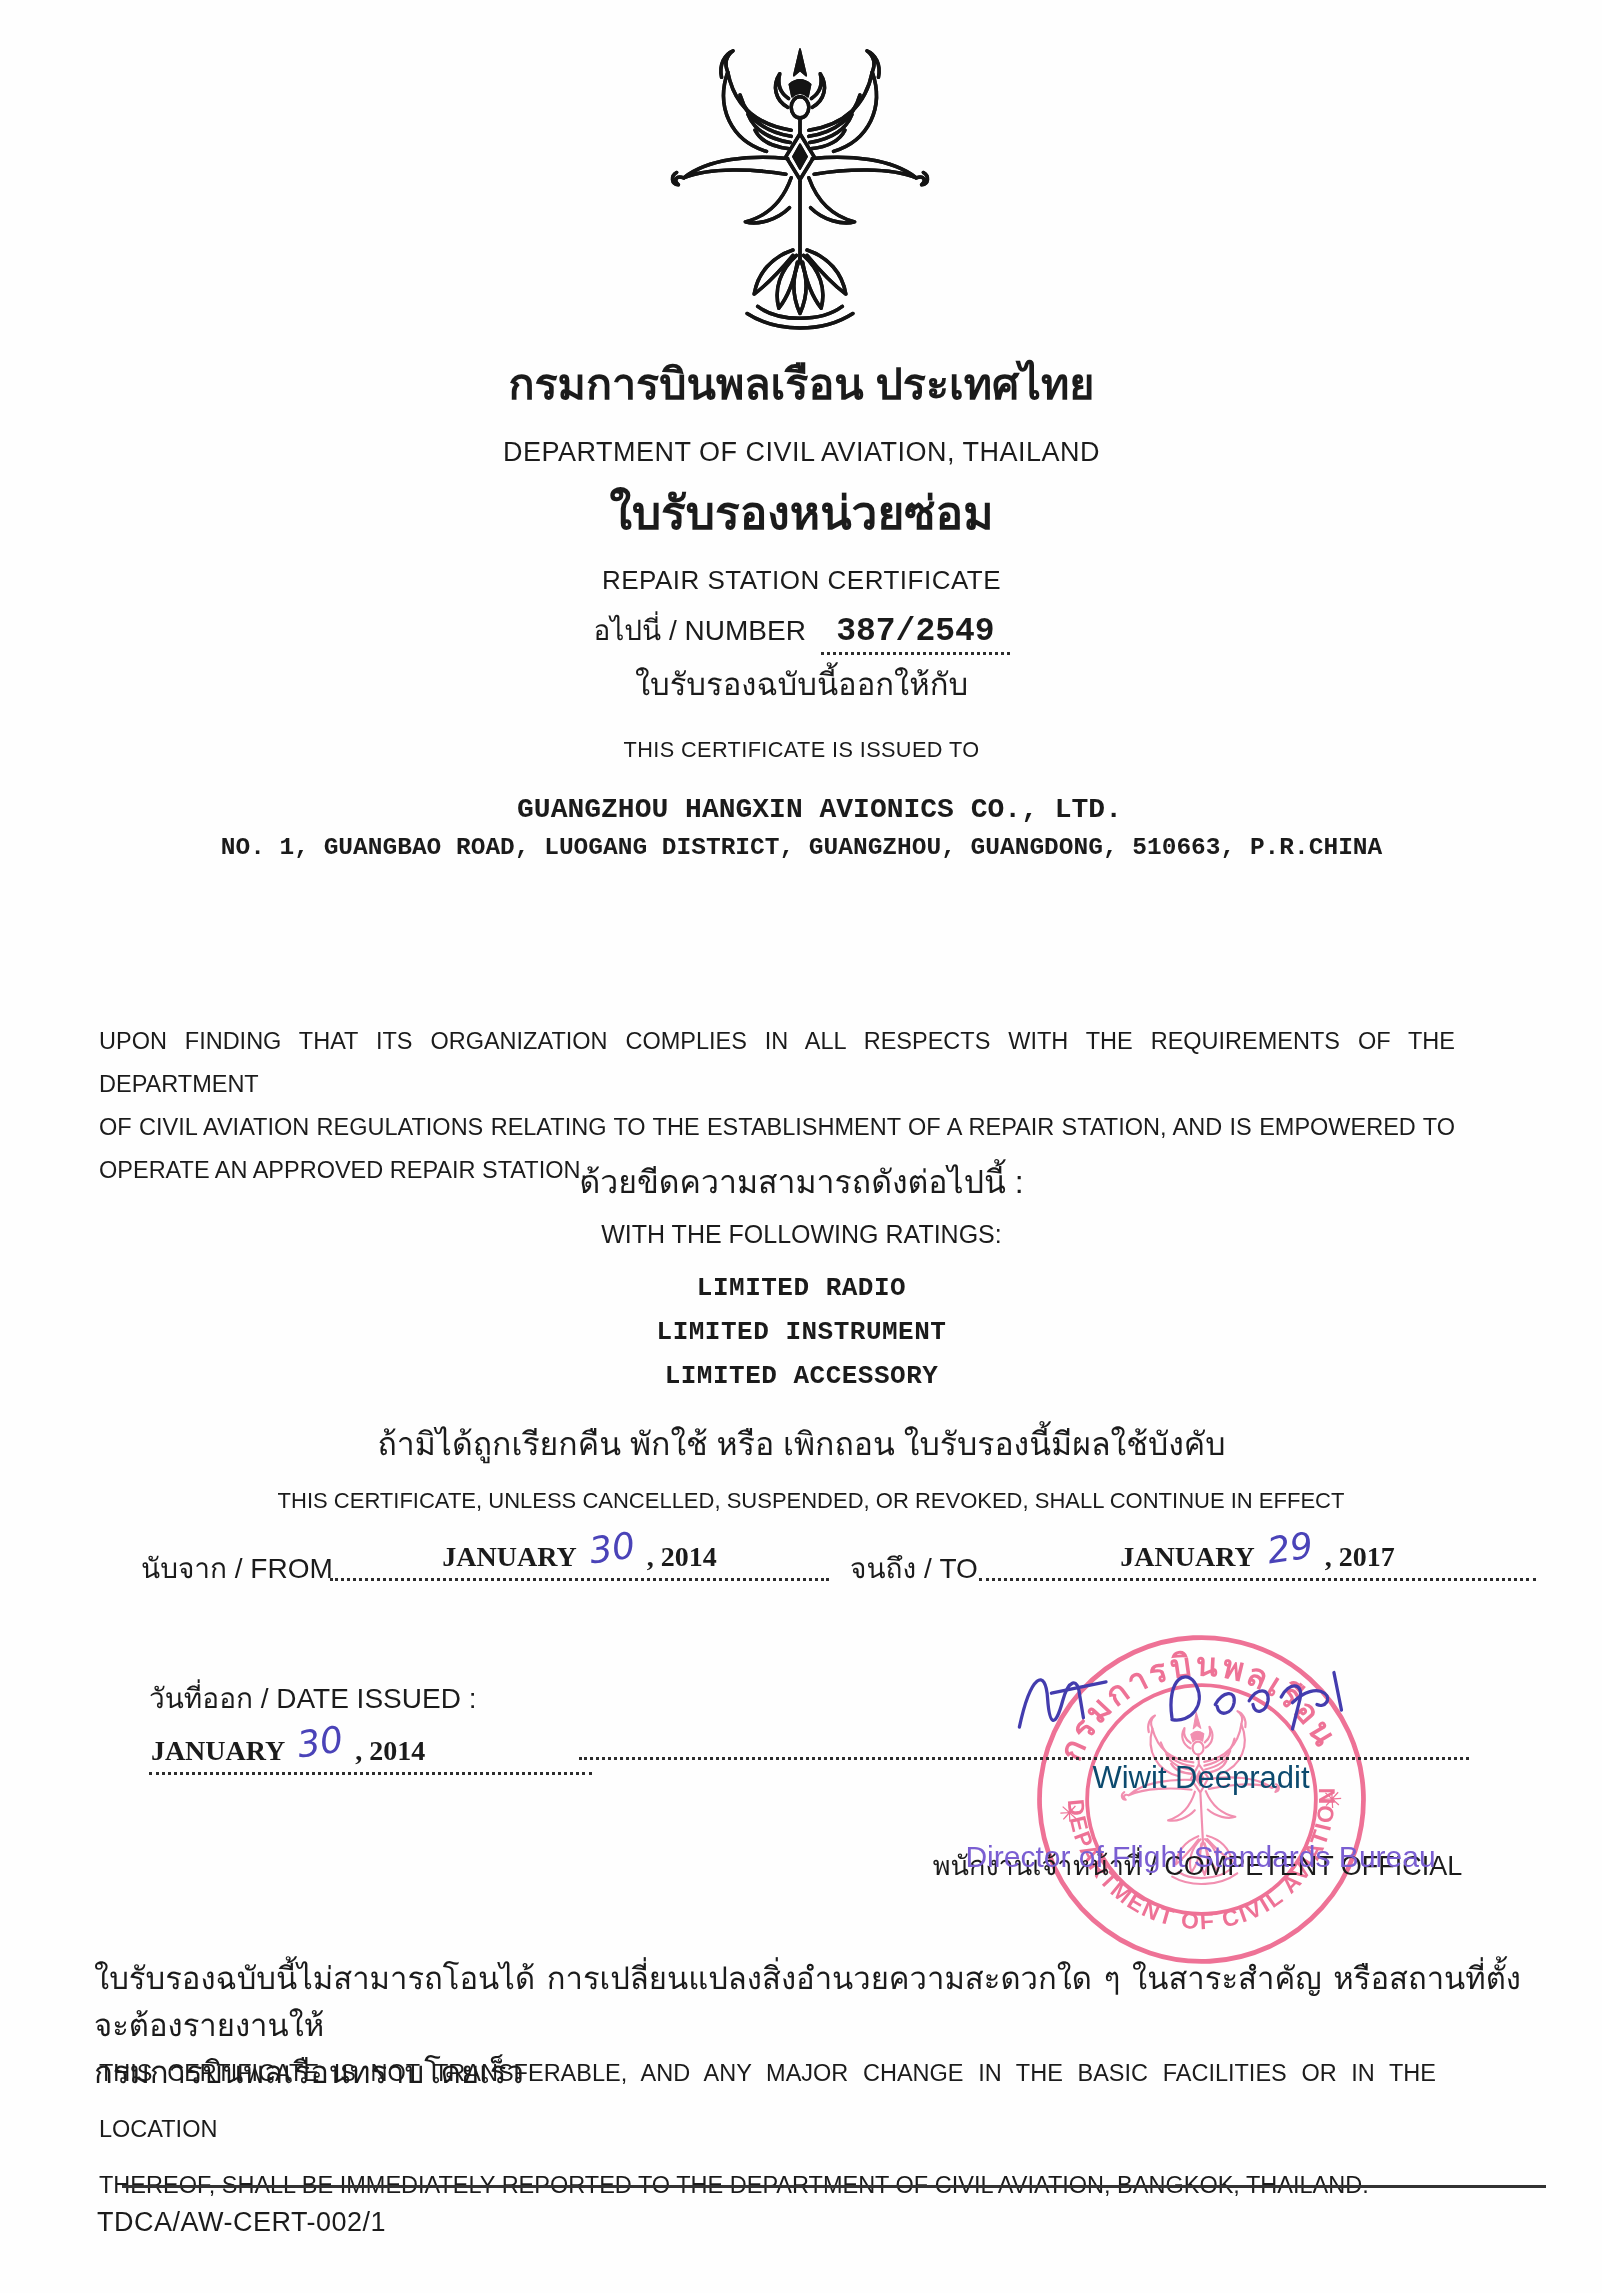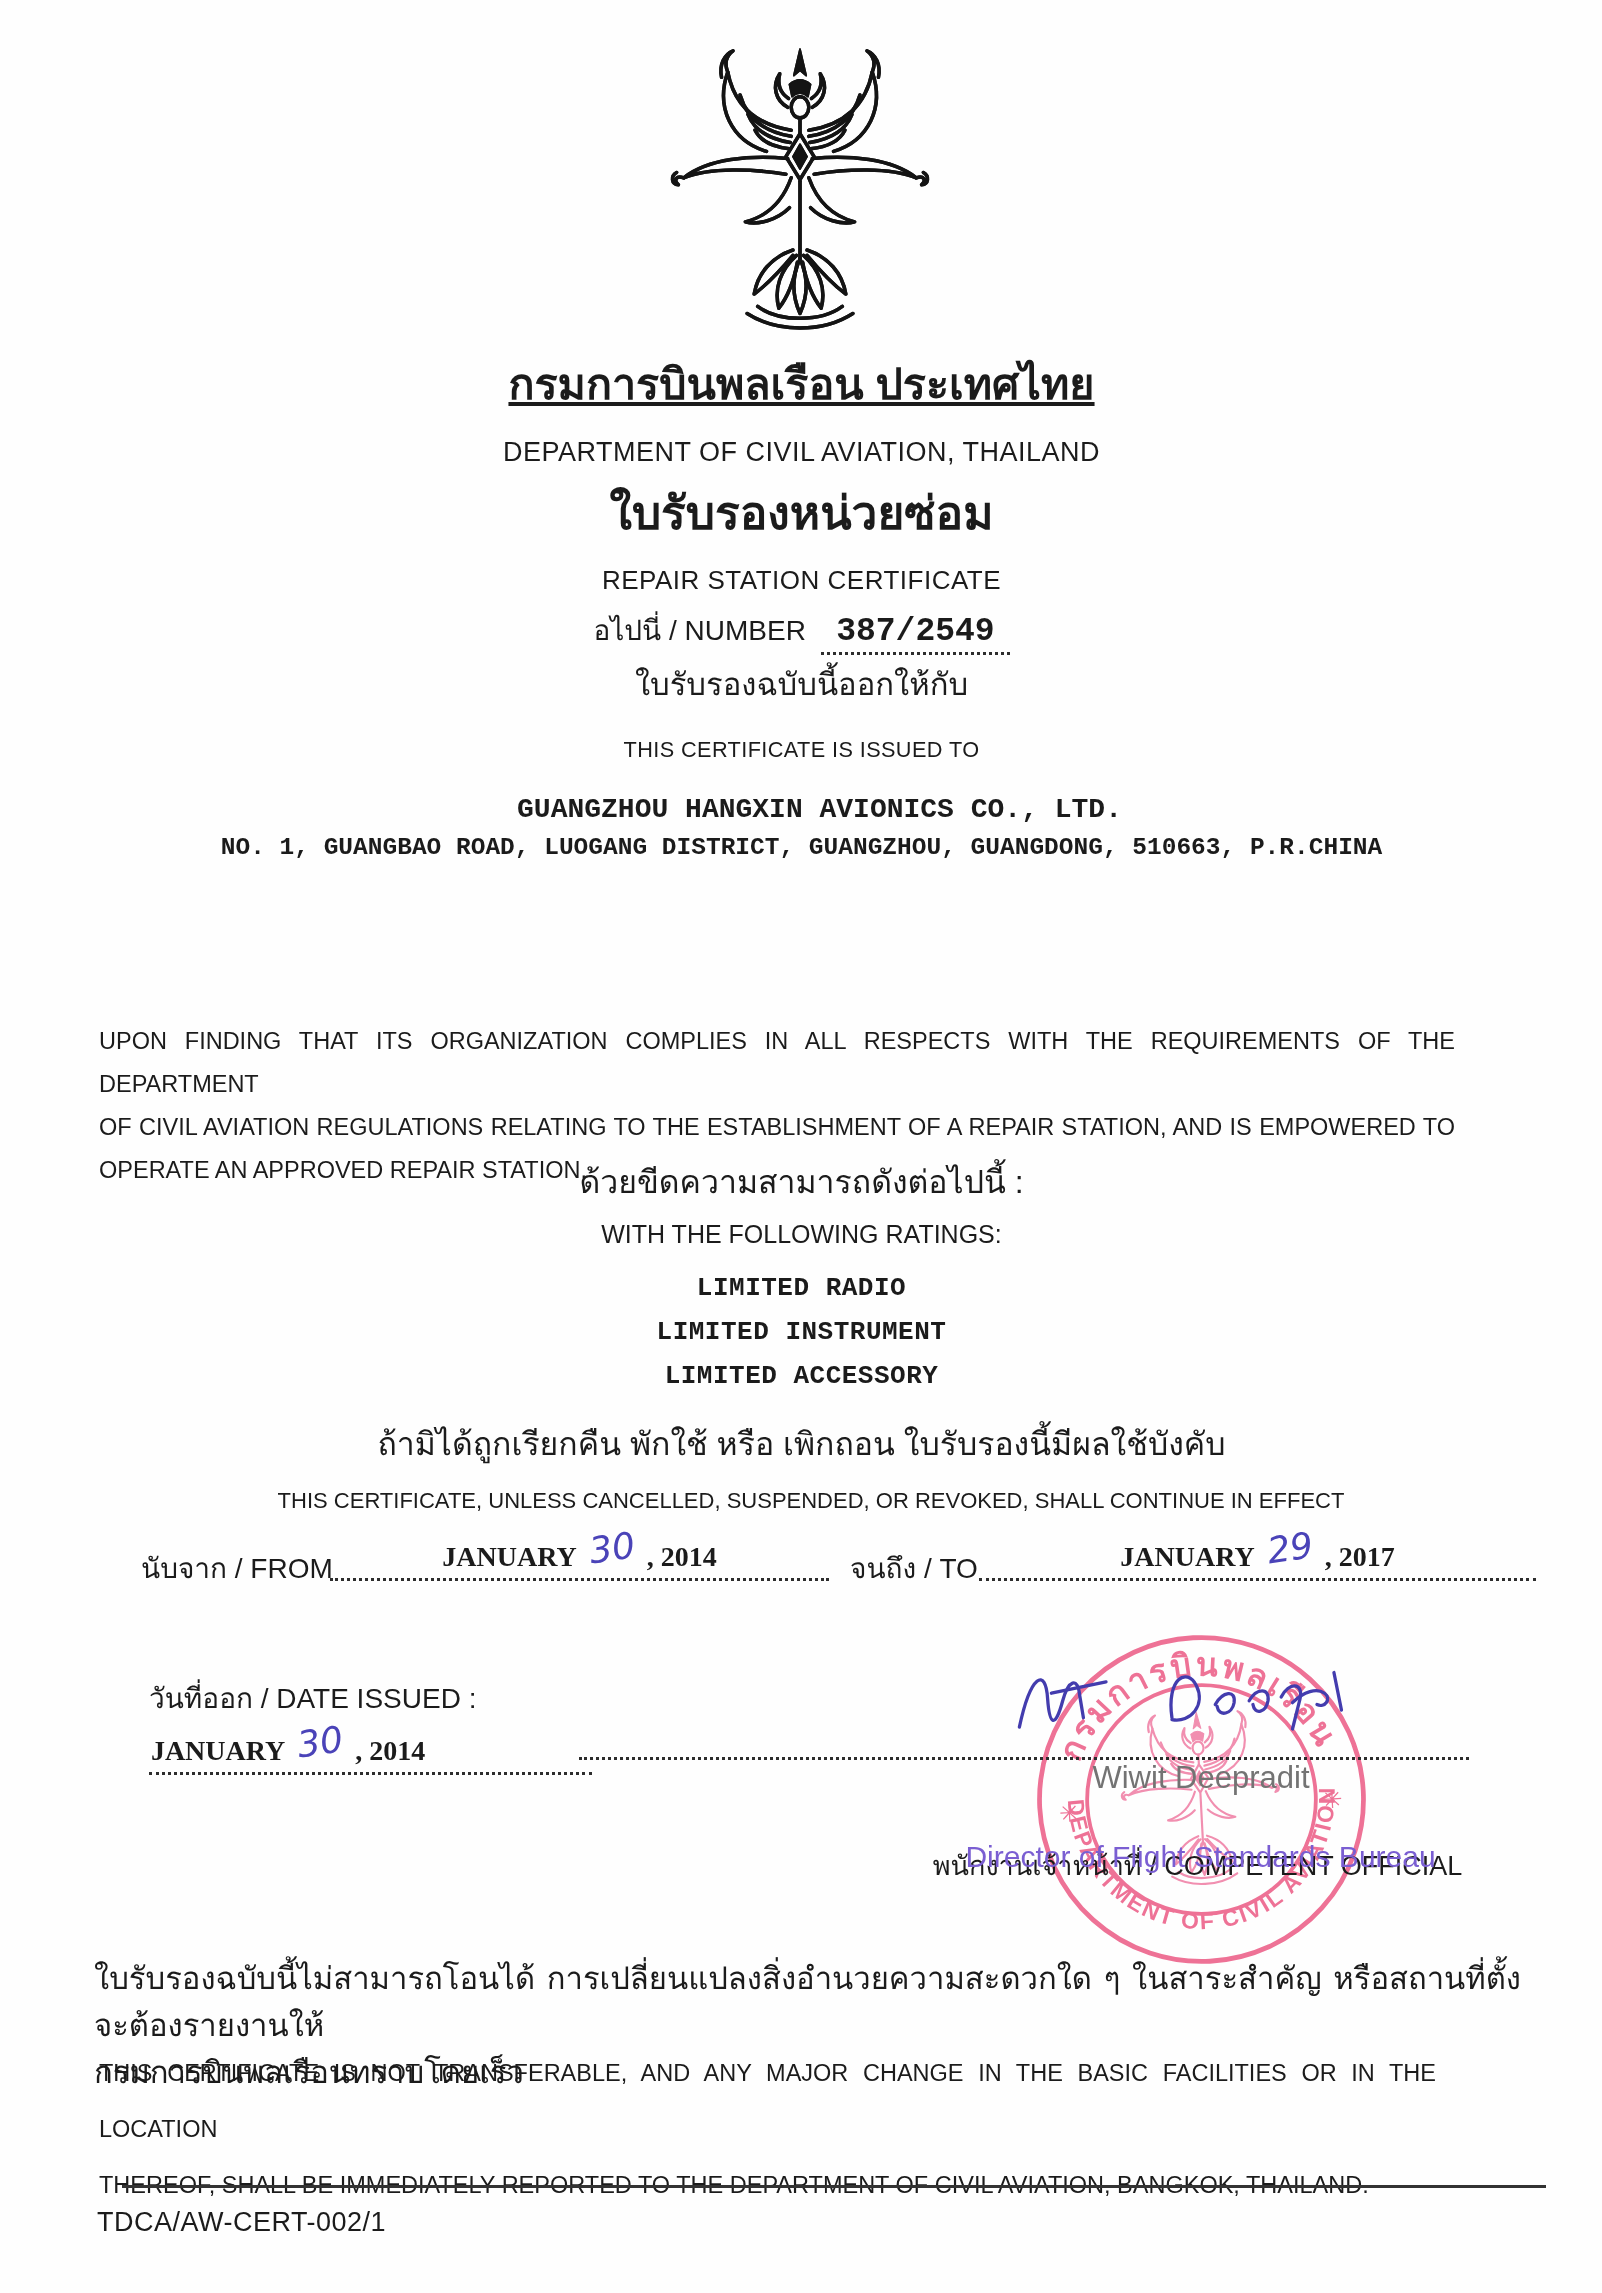--- a/index.html
+++ b/index.html
@@ -23,21 +23,21 @@
     font-family:"DejaVu Sans",sans-serif;
     font-style:italic;
     color:#4a43b8;
     display:inline-block;
     transform:rotate(-8deg) translateY(-5.6px);
     font-size:36px;
     font-weight:500;
     margin:0 11.3px 0 13px;
   }
   .datebit{font-family:"Liberation Serif","DejaVu Serif",serif;font-weight:700;font-size:28px;}
-  .purple1{color:#737373;}
+  .purple1{color:#0c4a6e;}
   .purple2{color:#7a5ed2;margin-top:36px;}
   .z1{z-index:1}.z2{z-index:2}.z3{z-index:3}
 </style>
 </head>
 <body>
 
 <div class="page">
 
   <svg class="abs" style="left:659px;top:38px;" width="282" height="306" viewBox="0 0 320 330">
     <g id="garuda-def" fill="none" stroke="currentColor" stroke-width="4" stroke-linecap="round" stroke-linejoin="round">
@@ -70,21 +70,21 @@
       <path d="M156 238 C138 254 130 276 136 298 C147 284 154 262 157 246"></path>
       <path d="M164 238 C182 254 190 276 184 298 C173 284 166 262 163 246"></path>
       <path d="M152 232 C128 240 112 258 108 282 C124 270 142 250 152 238"></path>
       <path d="M168 232 C192 240 208 258 212 282 C196 270 178 250 168 238"></path>
       <path d="M112 296 C136 314 184 314 208 296"></path>
       <path d="M100 304 C134 326 186 326 220 304"></path>
     </g>
     <use href="#garuda-def" style="color:#141414"></use>
   </svg>
 
-  <div class="abs center thai-head" style="top:350px;font-size:43px;text-decoration:underline;">กรมการบินพลเรือน ประเทศไทย</div>
+  <div class="abs center thai-head" style="top:350px;font-size:43px;">กรมการบินพลเรือน ประเทศไทย</div>
   <div class="abs center" style="top:437px;font-size:27px;letter-spacing:0.5px;">DEPARTMENT OF CIVIL AVIATION, THAILAND</div>
   <div class="abs center thai-head" style="top:476px;font-size:46px;">ใบรับรองหน่วยซ่อม</div>
   <div class="abs center" style="top:565px;font-size:26px;letter-spacing:0.5px;">REPAIR STATION CERTIFICATE</div>
 
   <div class="abs center" style="top:608px;font-size:28px;">
     <span>อไปนี่ / NUMBER</span>
     <span class="serifb dotline" style="font-size:33px;padding:0 15px 1.9px 15px;margin-left:7.5px;display:inline-block;">387/2549</span>
   </div>
 
   <div class="abs center" style="top:659px;font-size:31px;">ใบรับรองฉบับนี้ออกให้กับ</div>

